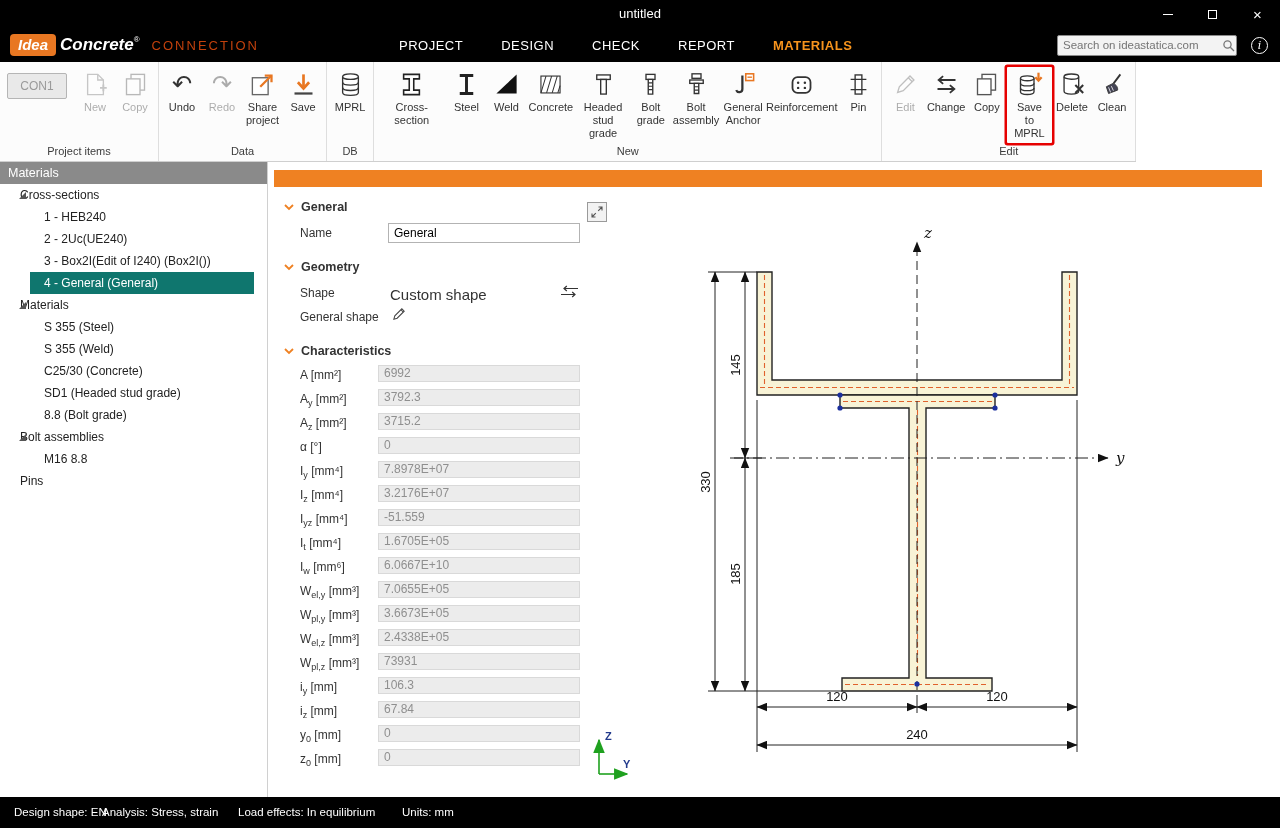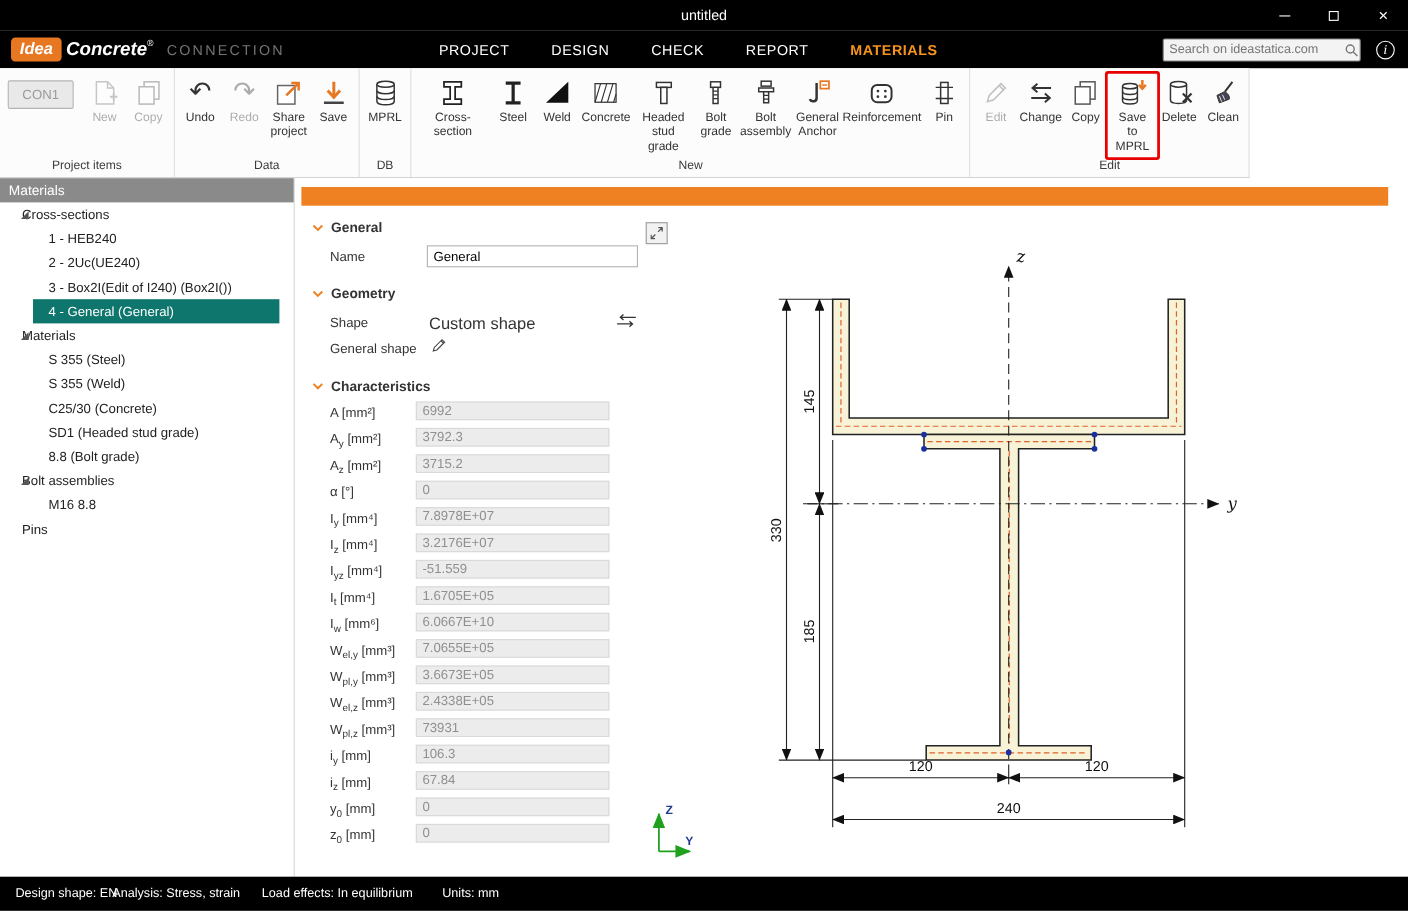--- a/index.html
+++ b/index.html
@@ -12,21 +12,21 @@
 .wbtn{width:45px;height:28px;display:flex;align-items:center;justify-content:center;color:#fff;font-size:15px;cursor:default}
 .minbar{width:10px;height:1px;background:#fff;display:block}
 .maxbox{width:9px;height:9px;border:1px solid #fff;display:block}
 
 
 .menubar{position:absolute;left:0;top:28px;width:1280px;height:34px;background:#000;display:flex;align-items:center}
 .logo{display:flex;align-items:center;margin-left:10px;white-space:nowrap}
 .logobox{background:#e87722;color:#fff;font-weight:bold;font-style:italic;font-size:15px;padding:2px 8px 3px;border-radius:4px}
 .statica{color:#fff;font-weight:bold;font-style:italic;font-size:17px;margin-left:4px}
 .reg{color:#fff;font-size:8px;vertical-align:top;position:relative;top:-6px}
-.product{color:#737373;font-size:13px;letter-spacing:2px;margin-left:12px}
+.product{color:#c2410c;font-size:13px;letter-spacing:2px;margin-left:12px}
 .tabs{display:flex;gap:38px;margin-left:140px}
 .tab{color:#fff;font-size:13px;letter-spacing:.5px;cursor:default}
 .tab.active{color:#f7941d;font-weight:bold}
 .searchbox{margin-left:auto;width:180px;height:21px;background:#f3f3f3;border:1px solid #8a8a8a;border-radius:2px;display:flex;align-items:center}
 .searchbox input{flex:1;border:none;background:transparent;outline:none;font-size:11.5px;color:#777;padding:0 5px;font-family:inherit}
 .sicon{margin-right:4px;display:flex}
 .info{width:17px;height:17px;border:1.5px solid #fff;border-radius:50%;color:#fff;font-size:11px;font-style:italic;font-family:"DejaVu Serif",serif;display:flex;align-items:center;justify-content:center;margin:0 12px 0 14px;flex:none}
 
 
 .ribbon{position:absolute;left:0;top:62px;width:1136px;height:100px;background:#fcfcfc;border-bottom:1px solid #cfcfcf;display:flex}
@@ -57,21 +57,21 @@
 .chev{display:flex}
 .prolabel{position:absolute;left:32px;font-size:12px;color:#333}
 .provalue{position:absolute;font-size:15px;color:#333}
 .nameinput{position:absolute;left:120px;top:61px;width:192px;height:20px;border:1px solid #b3b3b3;font-size:12px;padding:0 5px;font-family:inherit;color:#000}
 .fitbtn{position:absolute;left:319px;top:40px;width:20px;height:20px;border:1px solid #9a9a9a;background:#f2f2f2;display:flex;align-items:center;justify-content:center;cursor:default}
 .iconbtn{position:absolute;display:flex;align-items:center;cursor:default}
 .charrows{position:absolute;left:32px;top:202px;width:300px}
 .crow{position:relative;height:24px}
 .clabel{position:absolute;left:0;top:4px;font-size:12px;color:#333;white-space:nowrap}
 .clabel sub{font-size:9px}
-.cval{position:absolute;left:78px;top:1px;width:176px;height:17px;background:#ececec;border:1px solid #d9d9d9;color:#8f8f8f;font-size:12px;padding:1px 5px;line-height:13px;white-space:nowrap;overflow:hidden}
+.cval{position:absolute;left:78px;top:1px;width:202px;height:17px;background:#ececec;border:1px solid #d9d9d9;color:#8f8f8f;font-size:12px;padding:1px 5px;line-height:13px;white-space:nowrap;overflow:hidden}
 .drawing{position:absolute;left:362px;top:38px;width:540px;height:580px}
 .triad{position:absolute;left:317px;top:566px;width:50px;height:55px}
 .dim{font-size:13px;fill:#111;font-family:"Liberation Sans",sans-serif}
 .axis{font-family:"DejaVu Serif",serif;font-style:italic;font-size:15px;fill:#111}
 .triadlbl{font-size:11px;font-weight:bold;font-family:"Liberation Sans",sans-serif}
 
 
 .statusbar{position:absolute;left:0;bottom:0;width:1280px;height:31px;background:#000}
 .sitem{position:absolute;top:9px;font-size:11.5px;color:#fff;white-space:nowrap}
 .sitem:nth-child(1){left:14px}

